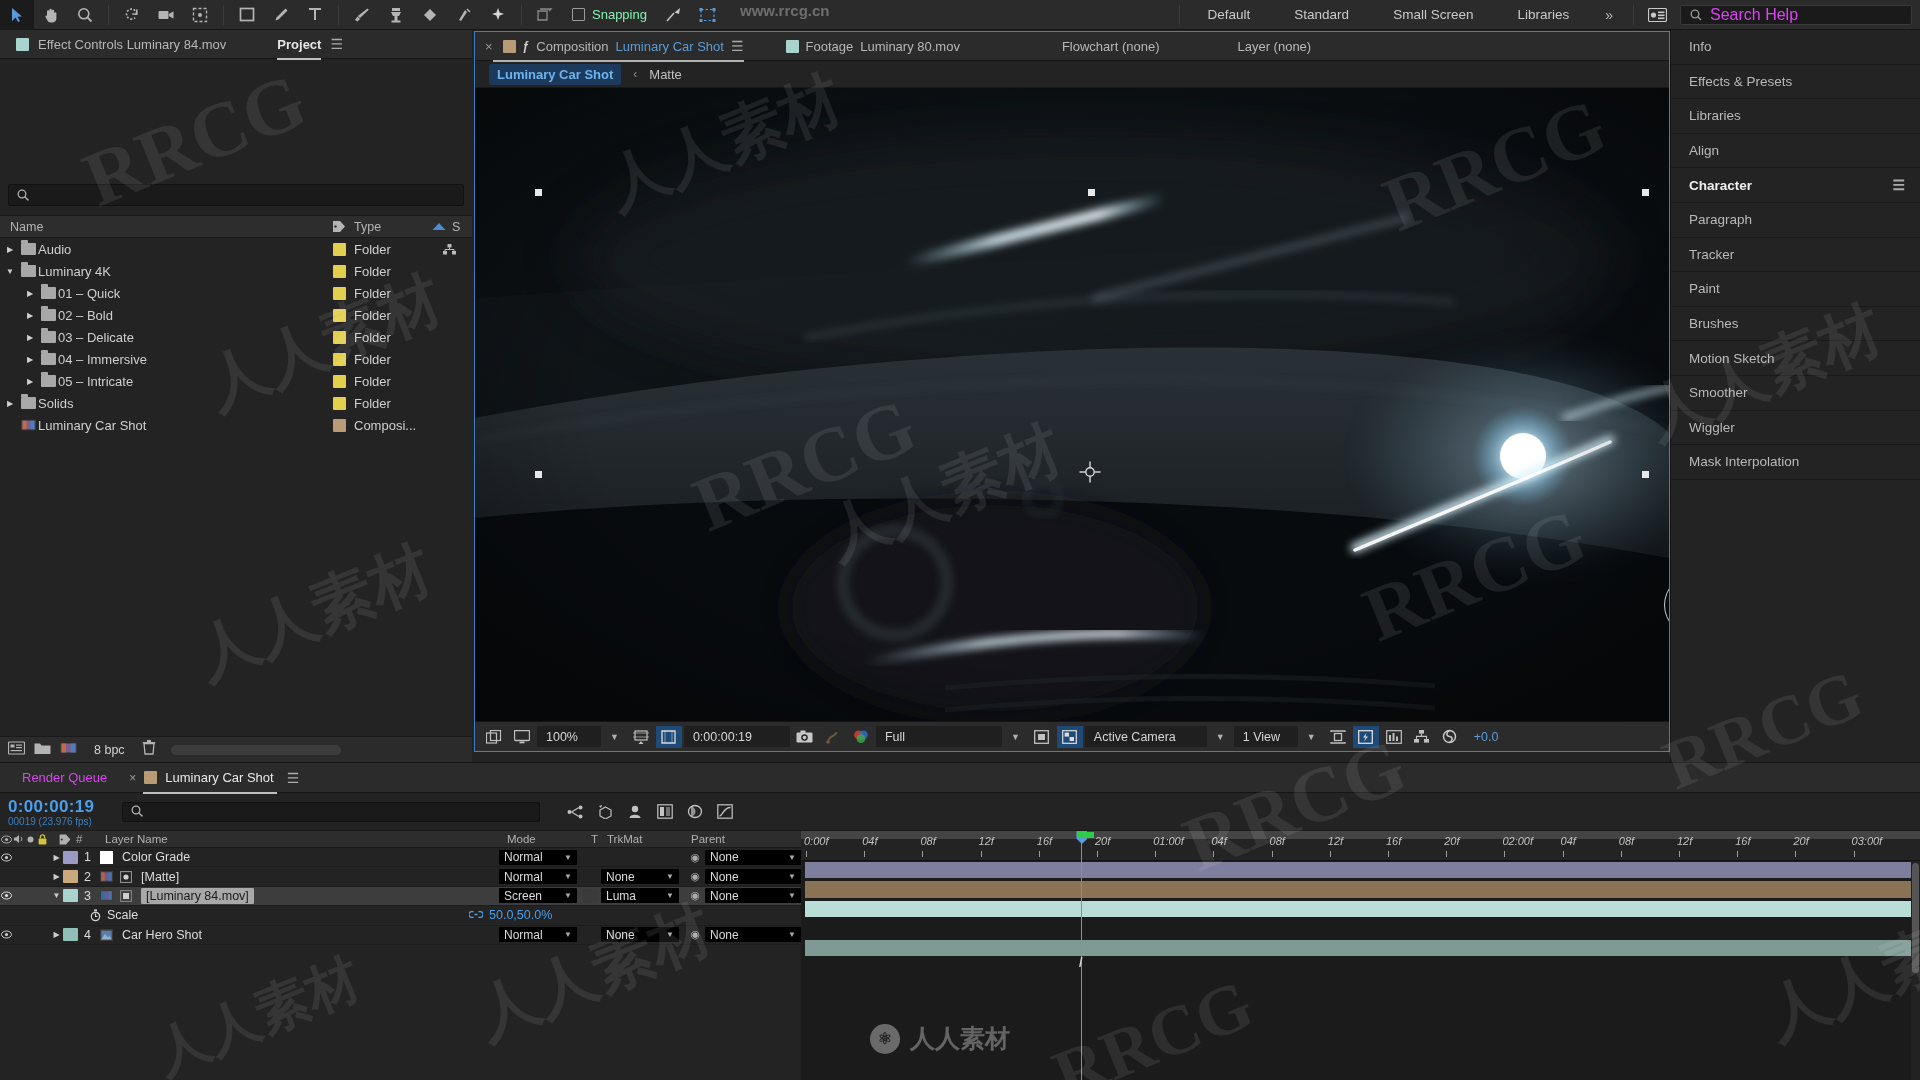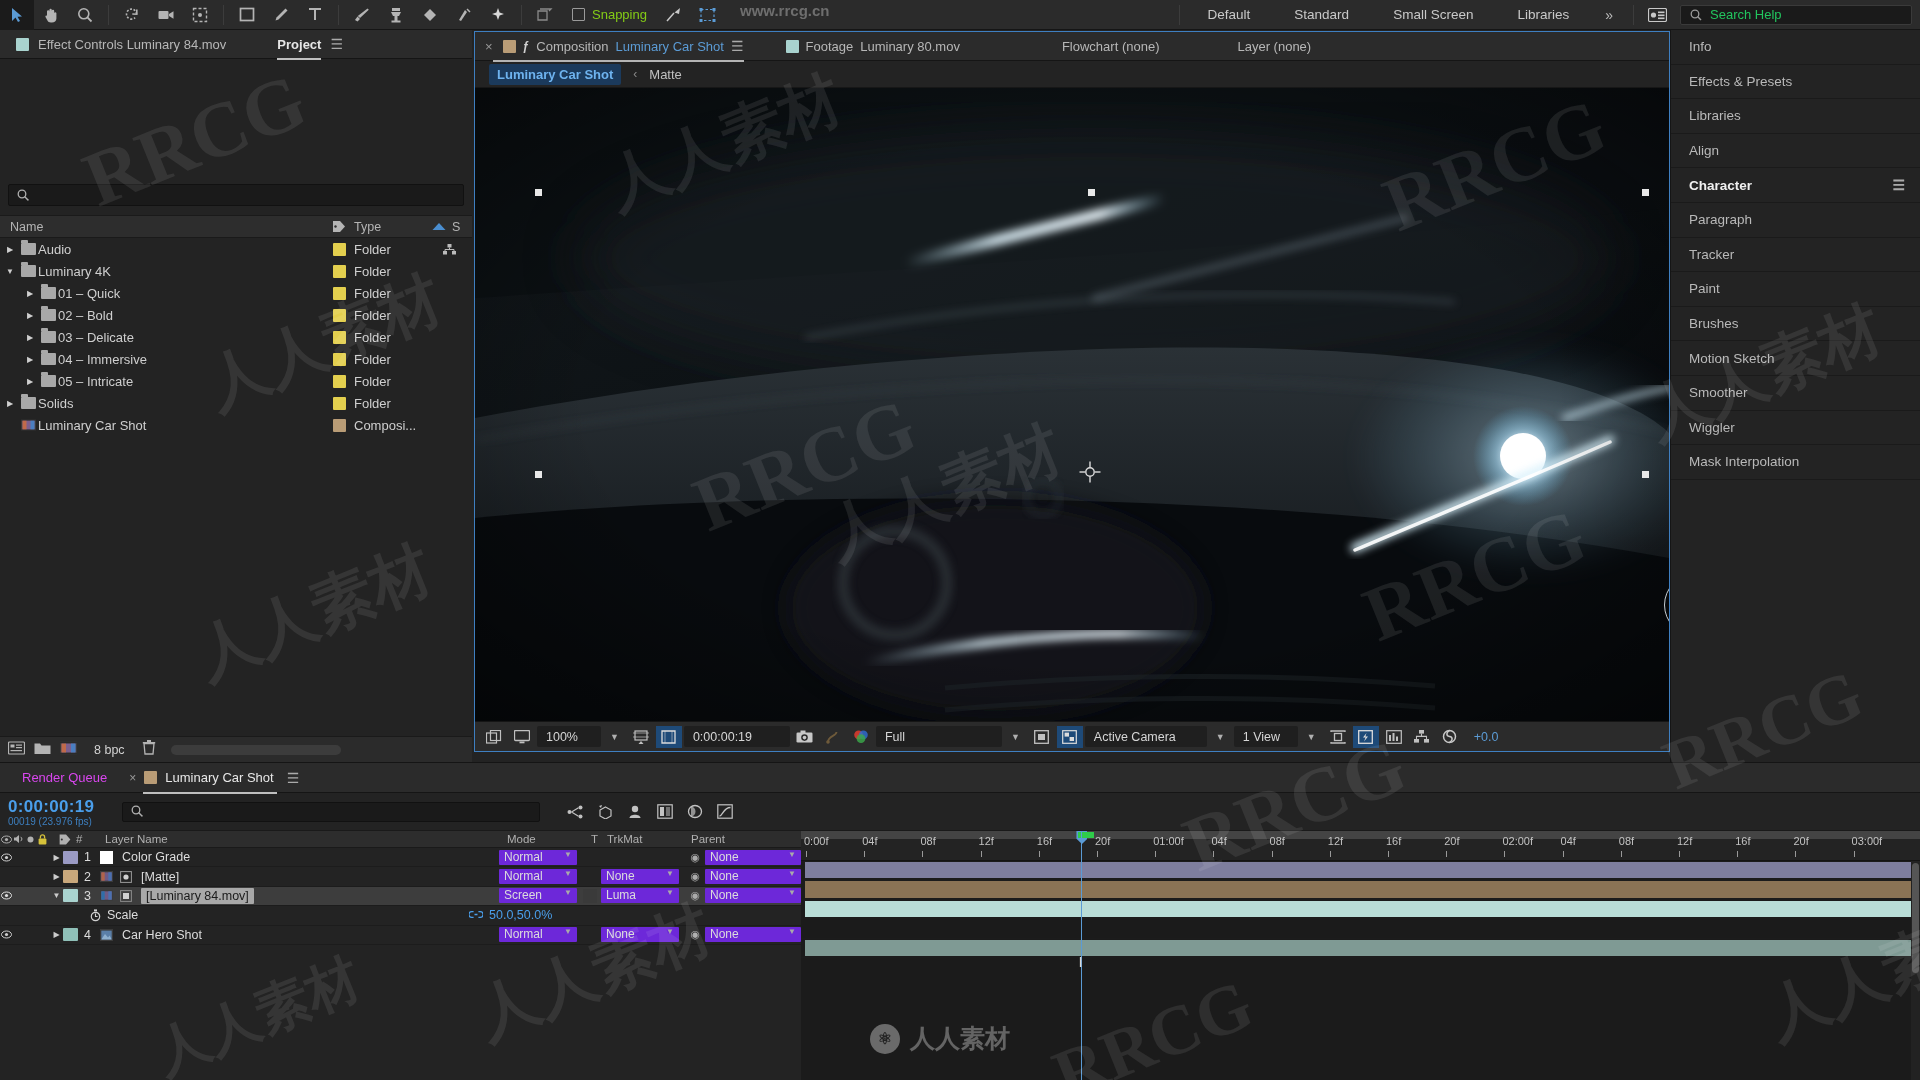--- a/index.html
+++ b/index.html
@@ -8,28 +8,28 @@
   #app { position:relative; width:1920px; height:1080px; background:#232323; }
 
   
   .toolbar { position:absolute; left:0; top:0; width:1920px; height:30px;
     background:#2b2b2b; border-bottom:1px solid #151515; display:flex; align-items:center; }
   .tool { width:34px; height:30px; display:flex; align-items:center; justify-content:center;
     color:#b4b4b4; font-size:15px; cursor:default; }
   .tool.active { background:#1b1b1b; color:#4a9eea; }
   .tool svg { display:block; }
   .tb-sep { width:1px; height:20px; background:#3c3c3c; margin:0 6px; }
-  .snapbox { display:flex; align-items:center; gap:7px; padding:0 10px; font-size:13px; color:#84cc16; }
+  .snapbox { display:flex; align-items:center; gap:7px; padding:0 10px; font-size:13px; color:#86efac; }
   .snapchk { width:13px; height:13px; border:1.5px solid #9a9a9a; border-radius:1px; }
   .ws-area { margin-left:auto; display:flex; align-items:center; height:30px; }
   .ws-item { padding:0 22px; font-size:13.5px; color:#c9c9c9; line-height:30px; }
   .ws-chev { padding:0 14px; font-size:14px; color:#bbb; }
   .help-search { display:flex; align-items:center; gap:8px; background:#1a1a1a; border:1px solid #3a3a3a;
     border-radius:2px; height:20px; padding:0 9px; margin-right:8px; margin-left:6px; width:232px; }
-  .help-search span { font-size:13px; color:#22c55e; }
+  .help-search span { font-size:16px; color:#d946ef; }
 
   
   .project-panel { position:absolute; left:0; top:30px; width:472px; height:732px; background:#232323; }
   .panel-tabbar { height:29px; background:#2b2b2b; display:flex; align-items:center;
     border-bottom:1px solid #151515; padding-left:16px; position:relative; }
   .ptab { display:flex; align-items:center; gap:9px; font-size:13px; color:#b7b7b7; height:29px; }
   .ptab .sw { width:13px; height:13px; border-radius:1px; }
   .ptab.sel { color:#e6e6e6; font-weight:bold; position:relative; }
   .ptab.sel::after { content:''; position:absolute; left:0; right:0; bottom:-1px; height:2px; background:#c0c0c0; }
   .ptab-menu { font-size:14px; color:#aaa; margin-left:9px; }
@@ -134,34 +134,34 @@
   .lr-eye { width:12px; display:flex; justify-content:center; color:#cfcfcf; font-size:10px; }
   .lr-aud { width:12px; }
   .lr-solo { width:12px; }
   .lr-lock { width:14px; }
   .lr-tw { width:13px; display:flex; justify-content:center; font-size:8px; color:#ccc; }
   .lr-color { width:15px; height:13px; border-radius:1px; }
   .lr-num { width:19px; text-align:center; color:#dcdcdc; }
   .lr-ico { width:19px; display:flex; align-items:center; justify-content:center; }
   .lr-name { flex:1; padding-left:6px; }
   .lr-name-hl { background:#a8a8a8; color:#1a1a1a; padding:1px 5px; border-radius:1px; }
-  .sel-field { background:#6d28d9; height:15px; display:flex; align-items:flex-start; justify-content:space-between;
+  .sel-field { background:#000000; height:15px; display:flex; align-items:center; justify-content:space-between;
     padding:0 5px; font-size:12px; color:#dcdcdc; border-radius:1px; }
   .c-mode { width:78px; margin-right:6px; }
   .c-t { width:14px; margin-right:4px; }
   .c-trk { width:78px; margin-right:6px; }
   .c-pico { width:20px; display:flex; align-items:center; justify-content:center; color:#aaa; font-size:11px; }
   .c-par { width:96px; }
   .prop-row { display:flex; align-items:center; height:19.4px; font-size:12.5px; color:#dcdcdc;
     border-bottom:1px solid #1c1c1c; background:#232323; }
   .pr-ind { width:107px; display:flex; align-items:center; justify-content:flex-end; padding-right:6px; color:#d0d0d0; }
   .pr-name { flex:1; }
   .pr-val { color:#4a9eea; }
 
-  .tl-right { position:relative; flex:1; background:#1b1b1b; }
+  .tl-right { position:relative; flex:1; background:#1b1b1b;font-style:italic; }
   .ruler { position:relative; height:30px; background:#232323; border-bottom:1px solid #141414; }
   .ruler-tick { position:absolute; top:4px; font-size:11px; color:#c3c3c3; transform:translateX(-1px); }
   .ruler-mark { position:absolute; bottom:3px; width:1px; height:6px; background:#9a9a9a; }
   .workarea { position:absolute; left:0; top:0; height:8px; background:#444; width:100%; }
   .tracks { position:relative; }
   .track { height:19.4px; border-bottom:1px solid #1c1c1c; position:relative; }
   .bar { position:absolute; left:4px; right:0; top:1px; bottom:1px; }
   .kf-green { position:absolute; width:16px; height:6px; background:#2fcc4a; top:1px; }
   .playhead { position:absolute; top:0; bottom:0; width:1px; background:#5b9bd5; }
   .playhead-head { position:absolute; top:0; width:11px; height:13px; background:#5b9bd5;

